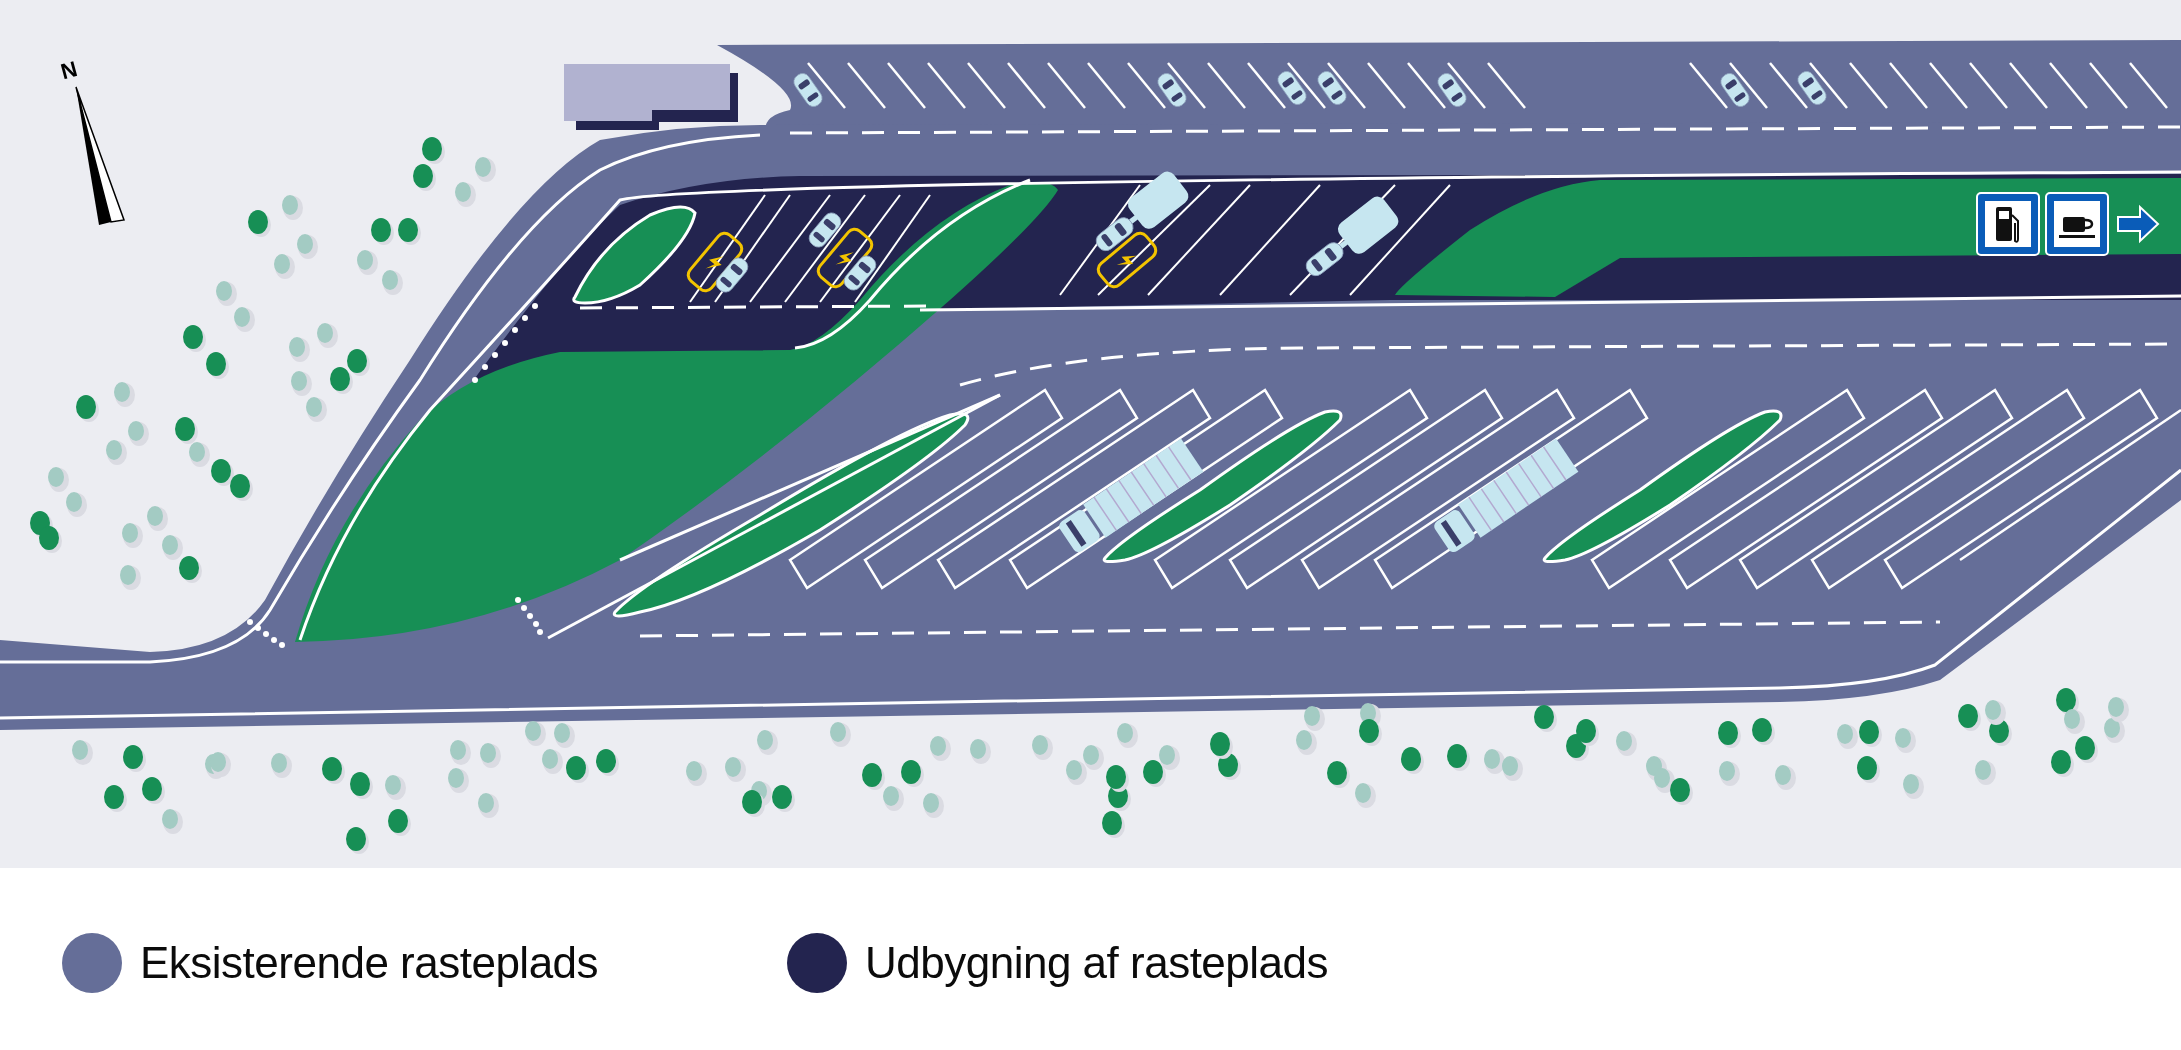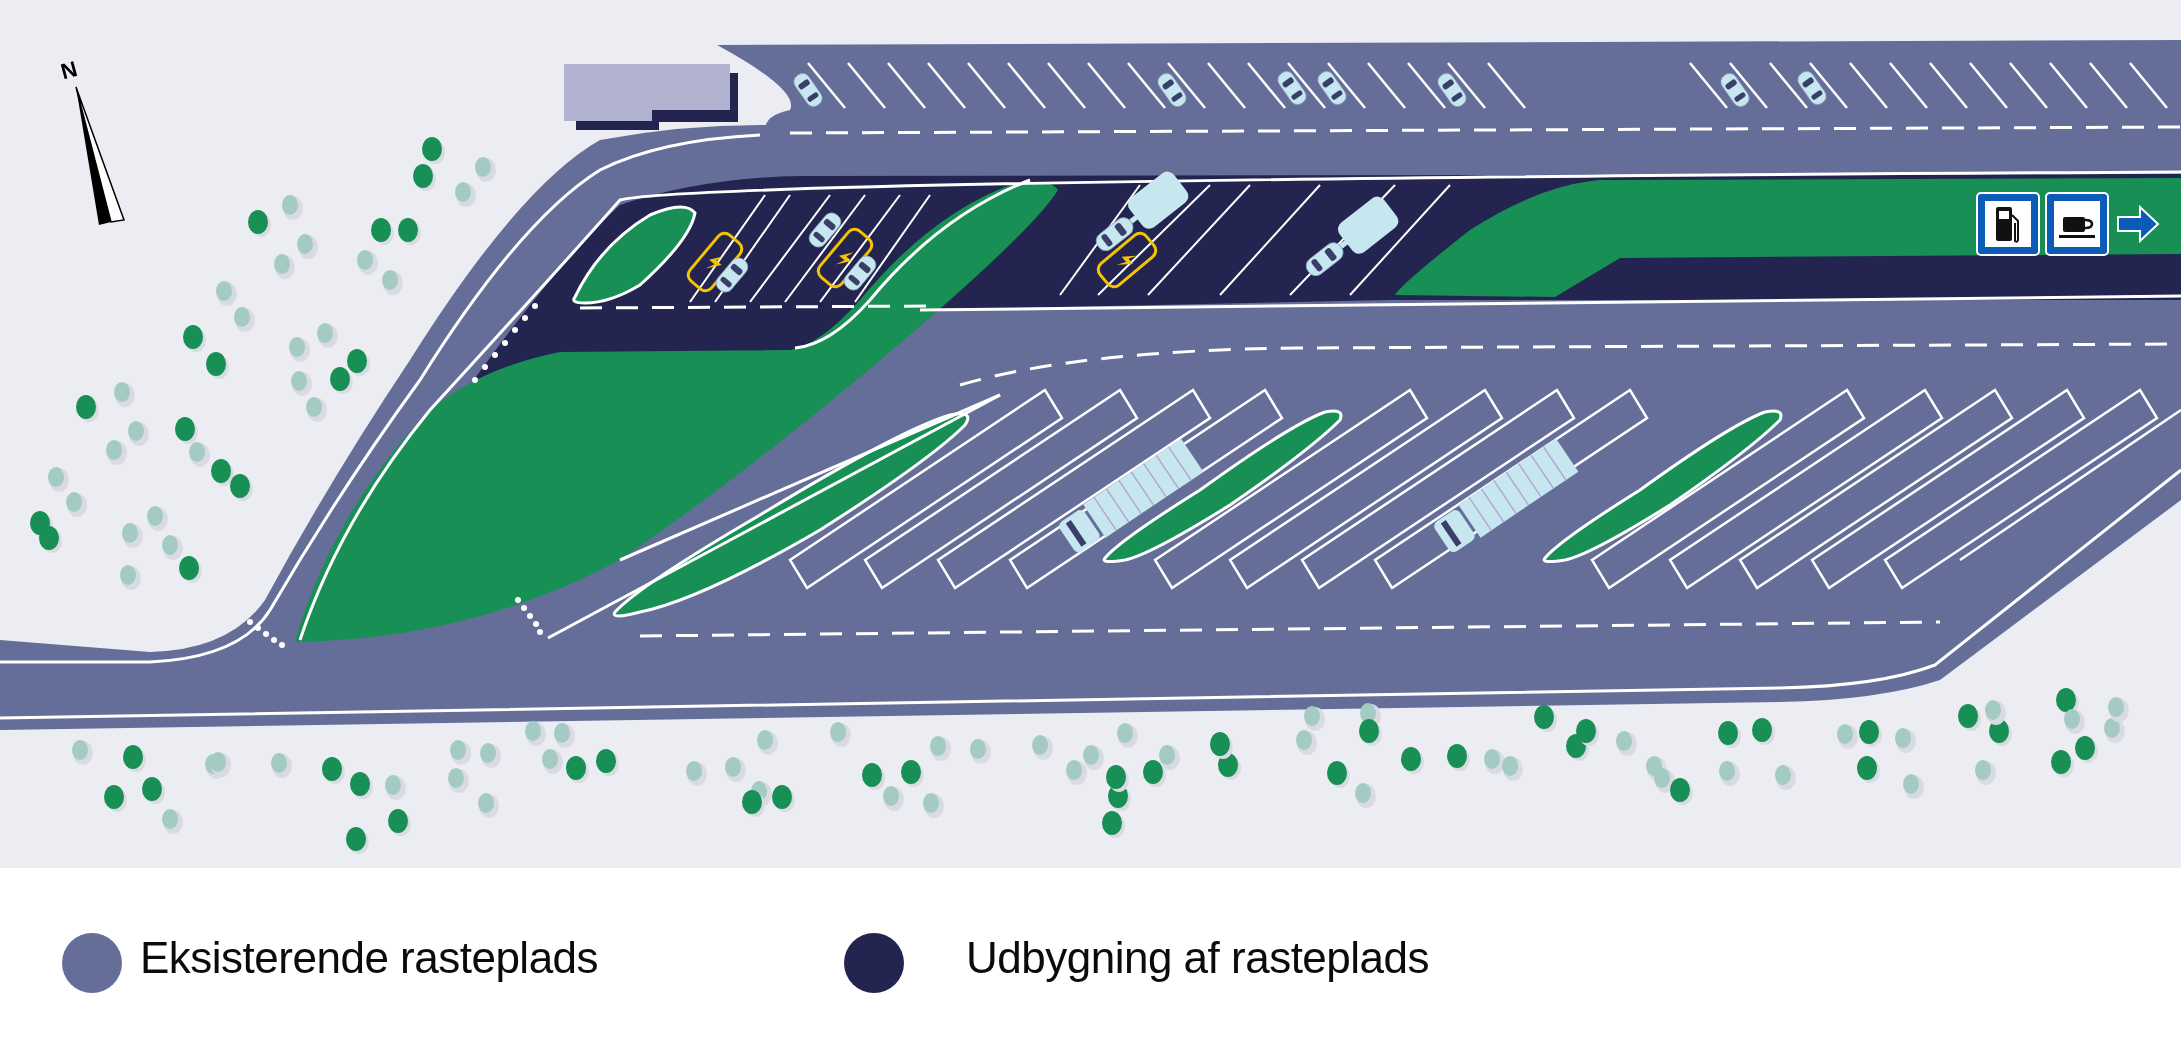--- a/index.html
+++ b/index.html
@@ -1,19 +1,19 @@
 <!DOCTYPE html>
 <html><head>
 <meta charset="utf-8">
 <style>
   html, body { margin:0; padding:0; background:#ffffff; }
   body { width:2181px; height:1050px; overflow:hidden; position:relative; font-family:"Liberation Sans", sans-serif; }
   #map { position:absolute; left:0; top:0; width:2181px; height:868px; display:block; }
   .legend { position:absolute; left:0; top:868px; width:2181px; height:182px; background:#ffffff; }
-  .legend-item { position:absolute; top:933px; display:flex; }
+  .legend-item { position:absolute; top:933px; display:flex; align-items:center; }
   .legend-swatch { width:60px; height:60px; border-radius:50%; margin-right:18px; }
   .legend-label { font-size:44px; color:#0b0b0b; letter-spacing:-0.5px; }
   .sign-text { font-family:"Liberation Sans", sans-serif; }
 </style>
 </head>
 <body>
 
 <svg id="map" viewBox="0 0 2181 868" xmlns="http://www.w3.org/2000/svg">
   <defs>
     <g id="car">
@@ -471,16 +471,16 @@
       <ellipse cx="2119" cy="710" rx="10" ry="12" fill="#DADBE2"></ellipse>
       <ellipse cx="2116" cy="707" rx="8" ry="10" fill="#A3CBC3"></ellipse>
     </g>
 </svg>
 
 <div class="legend"></div>
 <div class="legend-item" style="left:62px;">
   <span class="legend-swatch" style="background:#656E98;"></span>
   <span class="legend-label">Eksisterende rasteplads</span>
 </div>
-<div class="legend-item" style="left:844px;gap:44px;">
+<div class="legend-item" style="left:787px;">
   <span class="legend-swatch" style="background:#23244F;"></span>
   <span class="legend-label">Udbygning af rasteplads</span>
 </div>
 
 </body></html>

